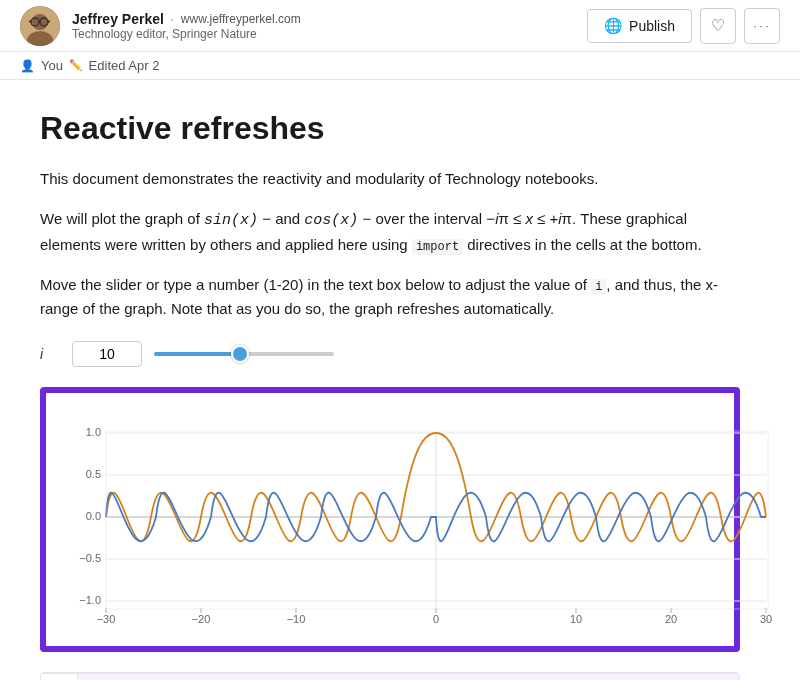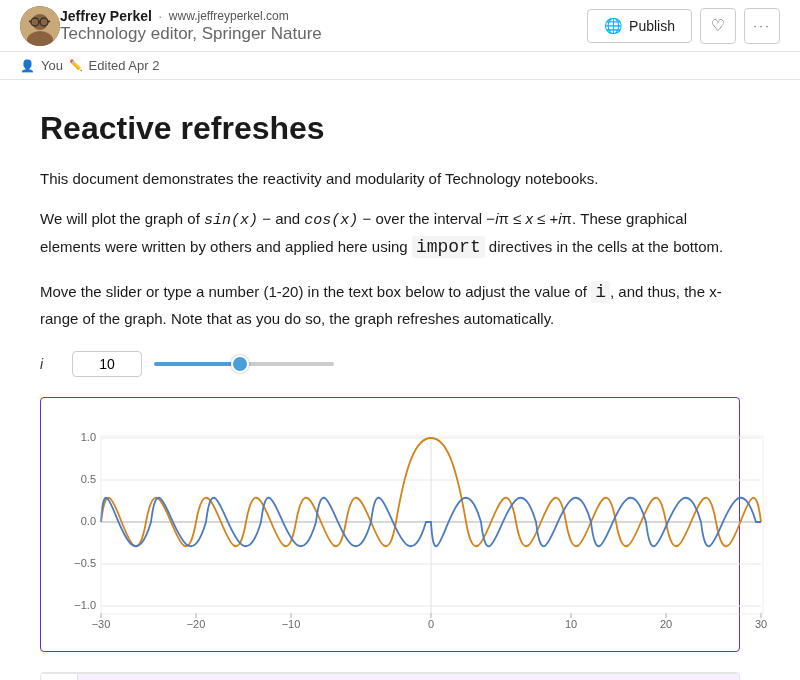--- a/index.html
+++ b/index.html
@@ -3,30 +3,30 @@
   <meta charset="utf-8">
   <style>
     * { box-sizing: border-box; margin: 0; padding: 0; }
     body { font-family: -apple-system, BlinkMacSystemFont, 'Segoe UI', sans-serif; background: #fff; color: #1a1a1a; font-size: 15px; }
 
     
     .header {
       display: flex; align-items: center; justify-content: space-between;
       padding: 10px 20px; border-bottom: 1px solid #e5e5e5; height: 52px;
     }
-    .header-left { display: flex; align-items: center; }
+    .header-left { display: flex; align-items: center; gap: 12px; }
     .avatar {
       width: 40px; height: 40px; border-radius: 50%; background: #8b7355;
       display: flex; align-items: center; justify-content: center;
       overflow: hidden; flex-shrink: 0;
     }
     .author-info { display: flex; flex-direction: column; }
     .author-name { font-weight: 600; font-size: 14px; color: #1a1a1a; }
     .author-url { font-size: 12px; color: #666; }
-    .author-role { font-size: 17px; color: #666; }
+    .author-role { font-size: 12px; color: #666; }
     .header-right { display: flex; align-items: center; gap: 8px; }
     .btn-publish {
       display: flex; align-items: center; gap: 6px;
       padding: 7px 16px; background: #fff; border: 1.5px solid #ccc;
       border-radius: 4px; font-size: 14px; font-weight: 500; cursor: pointer;
       color: #1a1a1a;
     }
     .btn-icon {
       width: 36px; height: 36px; background: none; border: 1.5px solid #ccc;
       border-radius: 4px; cursor: pointer; display: flex; align-items: center;
@@ -39,21 +39,21 @@
       padding: 6px 20px; border-bottom: 1px solid #e5e5e5;
       font-size: 13px; color: #555;
     }
 
     
     .content { max-width: 780px; padding: 30px 40px; }
     h1 { font-size: 32px; font-weight: 700; margin-bottom: 20px; color: #1a1a1a; }
     p { margin-bottom: 16px; line-height: 1.6; color: #1a1a1a; }
     strong { font-weight: 400; }
     code {
-      font-family: 'Courier New', Courier, monospace; font-size: 18px;
+      font-family: 'Courier New', Courier, monospace; font-size: 12px;
       background: #f4f4f4; padding: 1px 4px; border-radius: 3px;
     }
     .formula { font-family: Liberation Mono, monospace; font-style: italic; }
 
     
     .slider-row {
       display: flex; align-items: center; gap: 12px; margin: 20px 0;
     }
     .slider-label { font-style: italic; font-size: 14px; color: #333; min-width: 20px; }
     .slider-input {
@@ -67,21 +67,21 @@
     }
     input[type=range]::-webkit-slider-thumb {
       -webkit-appearance: none; appearance: none;
       width: 18px; height: 18px; border-radius: 50%;
       background: #4a9eda; cursor: pointer; border: 2px solid #fff;
       box-shadow: 0 0 3px rgba(0,0,0,0.3);
     }
 
     
     .chart-container {
-      border: 1px solid #6d28d9; border-radius: 4px;
+      border: 6px solid #6d28d9; border-radius: 4px;
       margin-bottom: 20px; background: #fff; padding: 10px 0;
       position: relative;
     }
 
     
     .cell-container {
       display: flex; align-items: stretch; border-top: 1px solid #e5e5e5;
       position: relative;
     }
     .cell-gutter {

